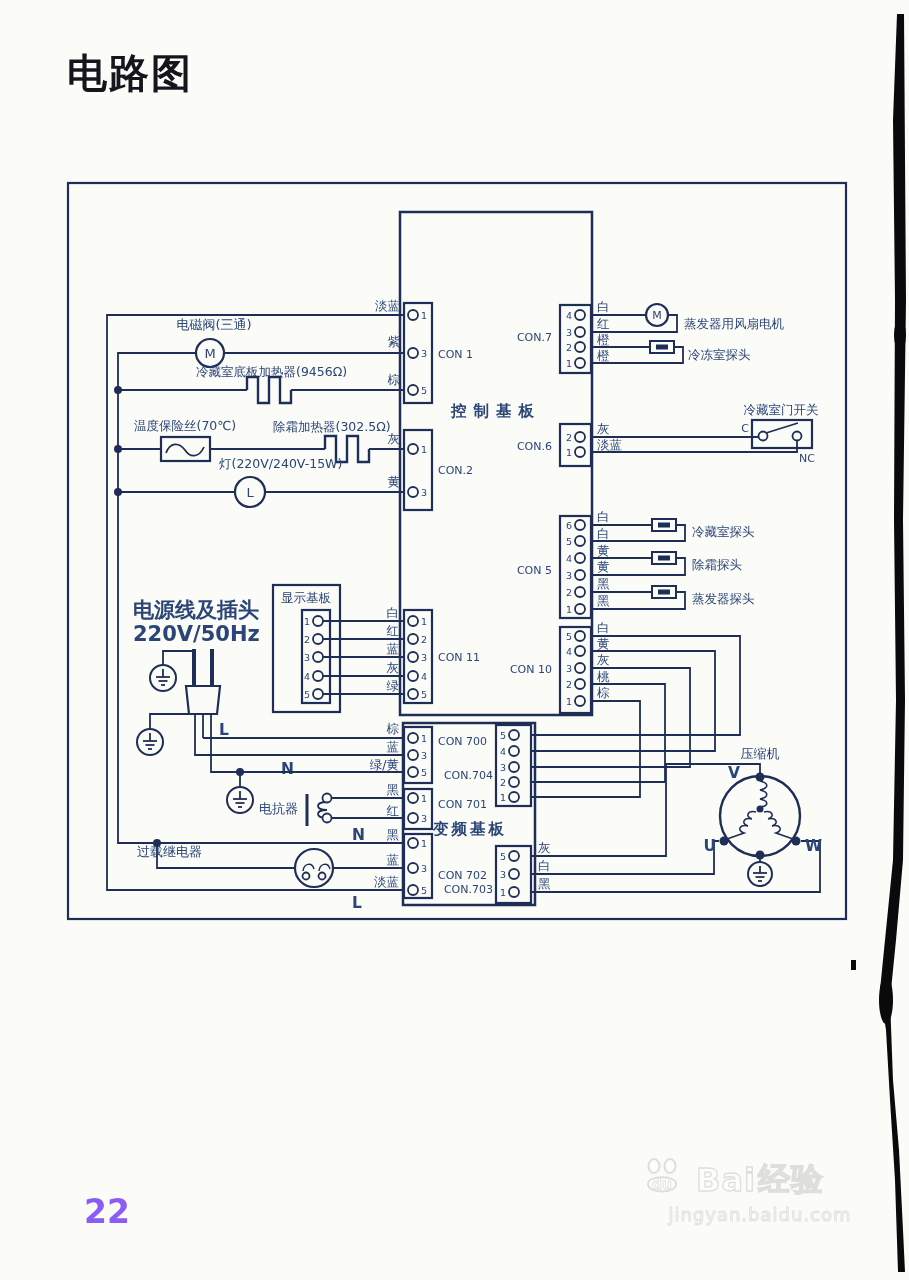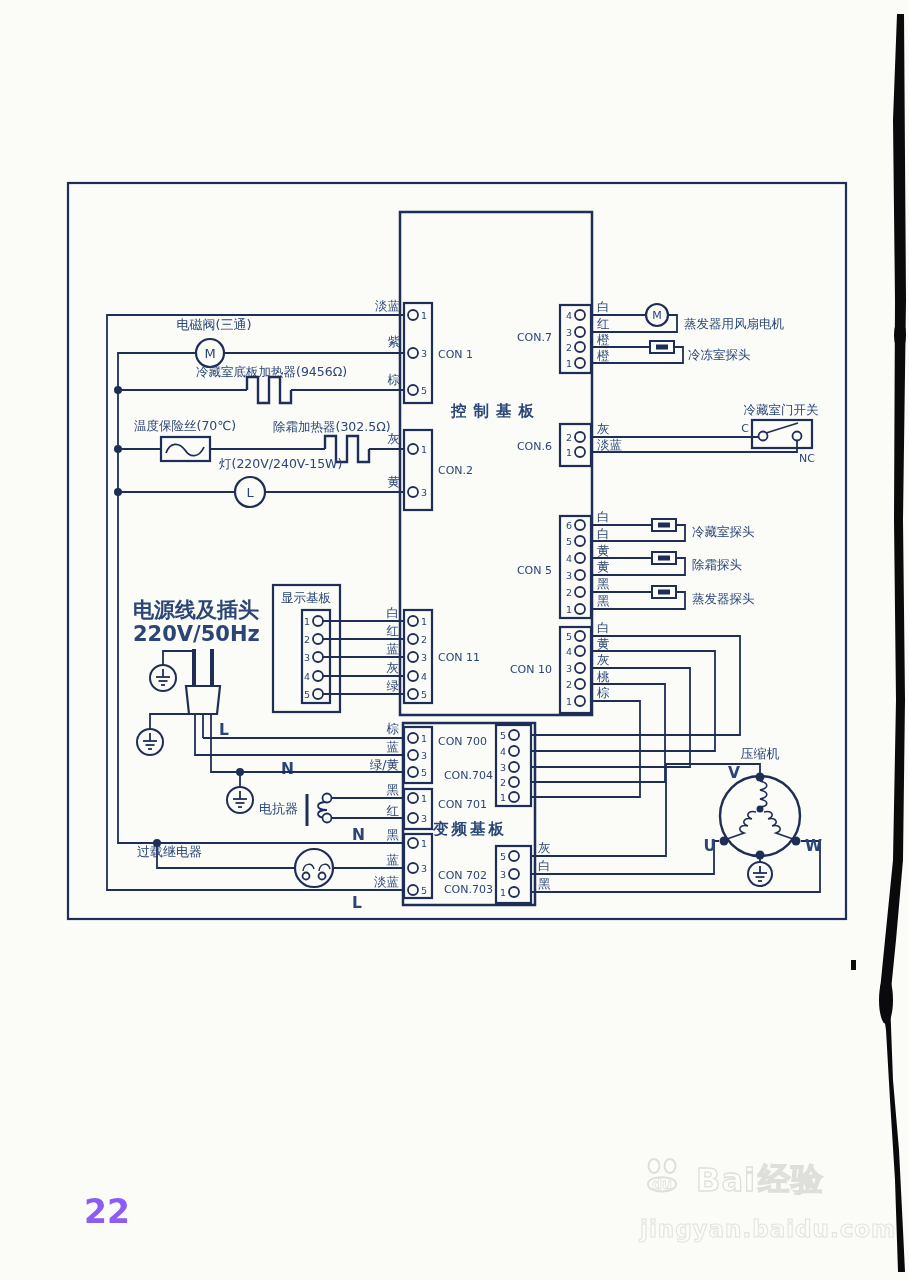--- a/index.html
+++ b/index.html
@@ -2,38 +2,39 @@
 <html><head>
 <meta charset="utf-8">
 <style>
   html,body{margin:0;padding:0;}
   .page{position:relative;width:909px;height:1280px;background:#fbfbf8;overflow:hidden;font-family:"DejaVu Sans",sans-serif;}
   .doc-title{position:absolute;left:67px;top:46px;font-size:40px;font-weight:bold;color:#15151d;letter-spacing:2px;}
   .page-num{position:absolute;left:84px;top:1192px;font-size:33px;font-weight:bold;color:#8b5cf6;}
   .wm{position:absolute;left:640px;top:1158px;width:240px;text-align:center;pointer-events:none;}
   .wm-row{display:flex;align-items:center;justify-content:center;gap:2px;}
   .wm-brand{font-size:32px;font-weight:bold;color:#fdfdfb;-webkit-text-stroke:1.3px #dededa;letter-spacing:1px;}
-  .wm-url{font-size:23px;font-weight:bold;color:#fcfcf9;-webkit-text-stroke:1.1px #e3e3df;margin-top:14px;letter-spacing:1px;}
+  .wm-url{font-size:18px;font-weight:normal;color:#fcfcf9;-webkit-text-stroke:1.1px #e3e3df;margin-top:2px;letter-spacing:1px;}
   svg{position:absolute;left:0;top:0;}
   .w{stroke:#1f2e56;stroke-width:1.8;fill:none;}
   .box{fill:none;stroke:#1f2e56;stroke-width:2.2;}
   .bb{fill:none;stroke:#1f2e56;stroke-width:2.5;}
   .pin{fill:#fbfbf8;stroke:#1f2e56;stroke-width:1.8;}
   .dot{fill:#1f2e56;stroke:none;}
   .t{fill:#2a4576;font-family:"DejaVu Sans",sans-serif;}
   .t9{font-size:9.5px;}  .t11{font-size:11px;}  .t12{font-size:12.5px;}
   .t13{font-size:13px;}  .t15{font-size:15.5px;font-weight:bold;} .t21{font-size:21px;font-weight:bold;}
   .end{text-anchor:end;}  .mid{text-anchor:middle;}
   .ink{fill:#0a0a0c;stroke:none;}
 </style>
 </head>
 <body>
 
 <div class="page">
 
+  <div class="doc-title">电路图</div>
 
   <svg width="909" height="1280" viewBox="0 0 909 1280">
 
     <rect class="box" x="68" y="183" width="778" height="736"></rect>
 
     <rect class="bb" x="400" y="212" width="192" height="503"></rect>
     <text class="t t15 mid" x="496" y="416" style="letter-spacing:7px">控制基板</text>
 
     <rect class="box" x="273" y="585" width="67" height="127"></rect>
     <text class="t t12 mid" x="306" y="602">显示基板</text>

